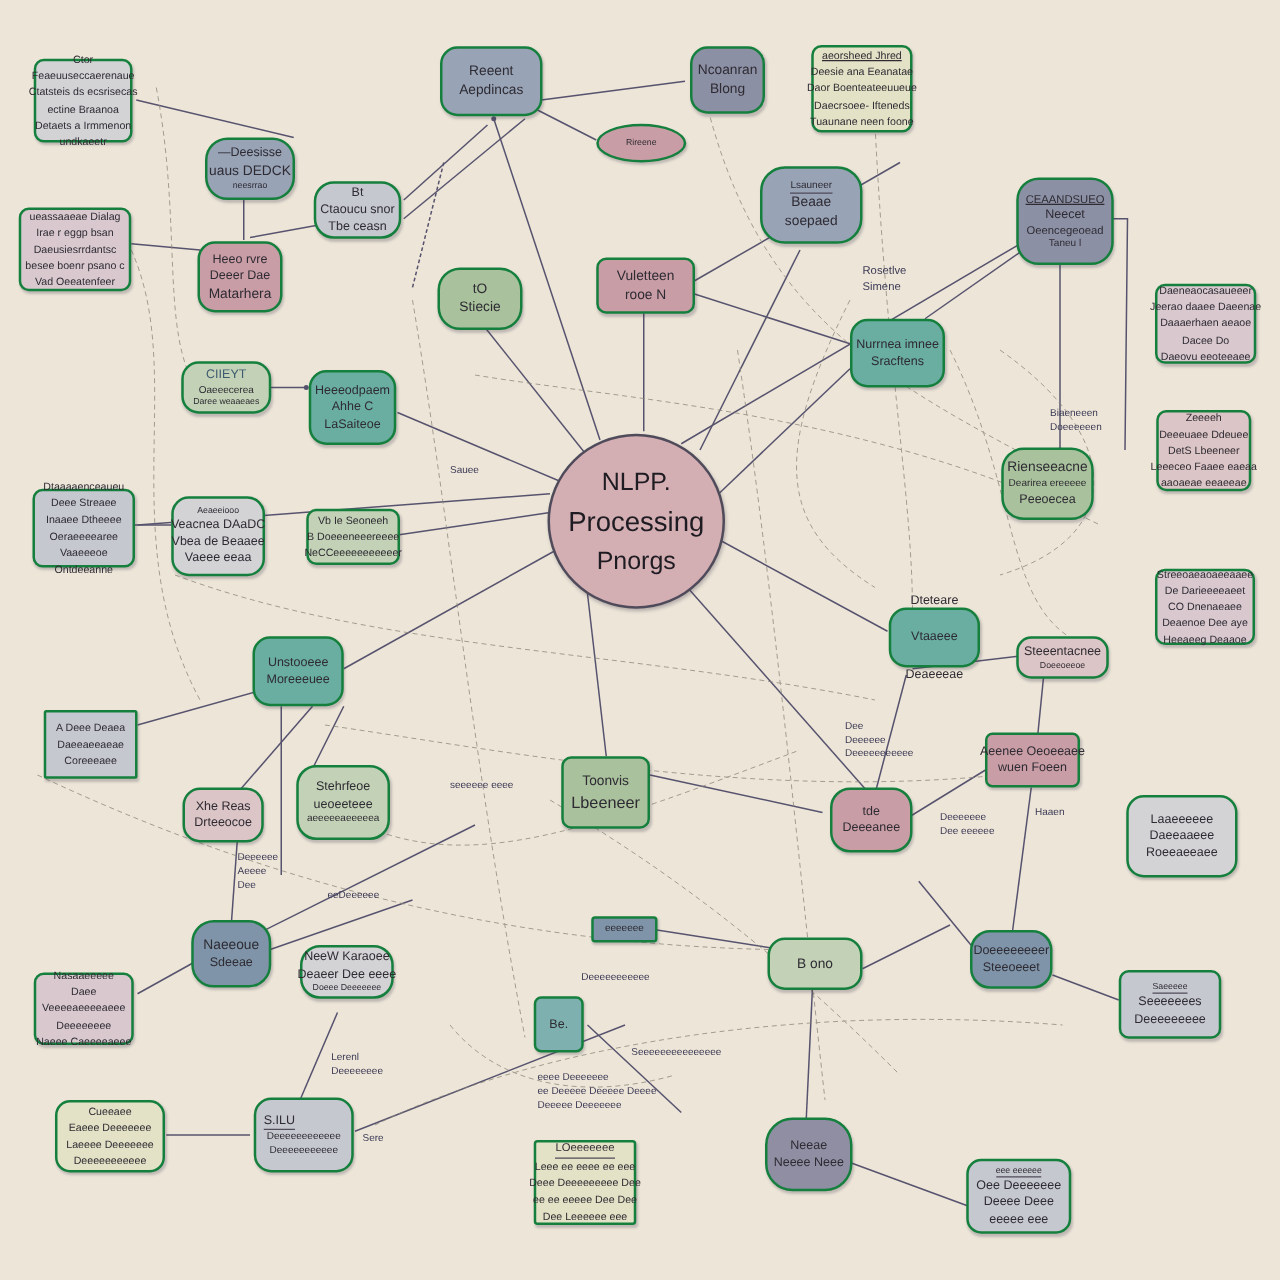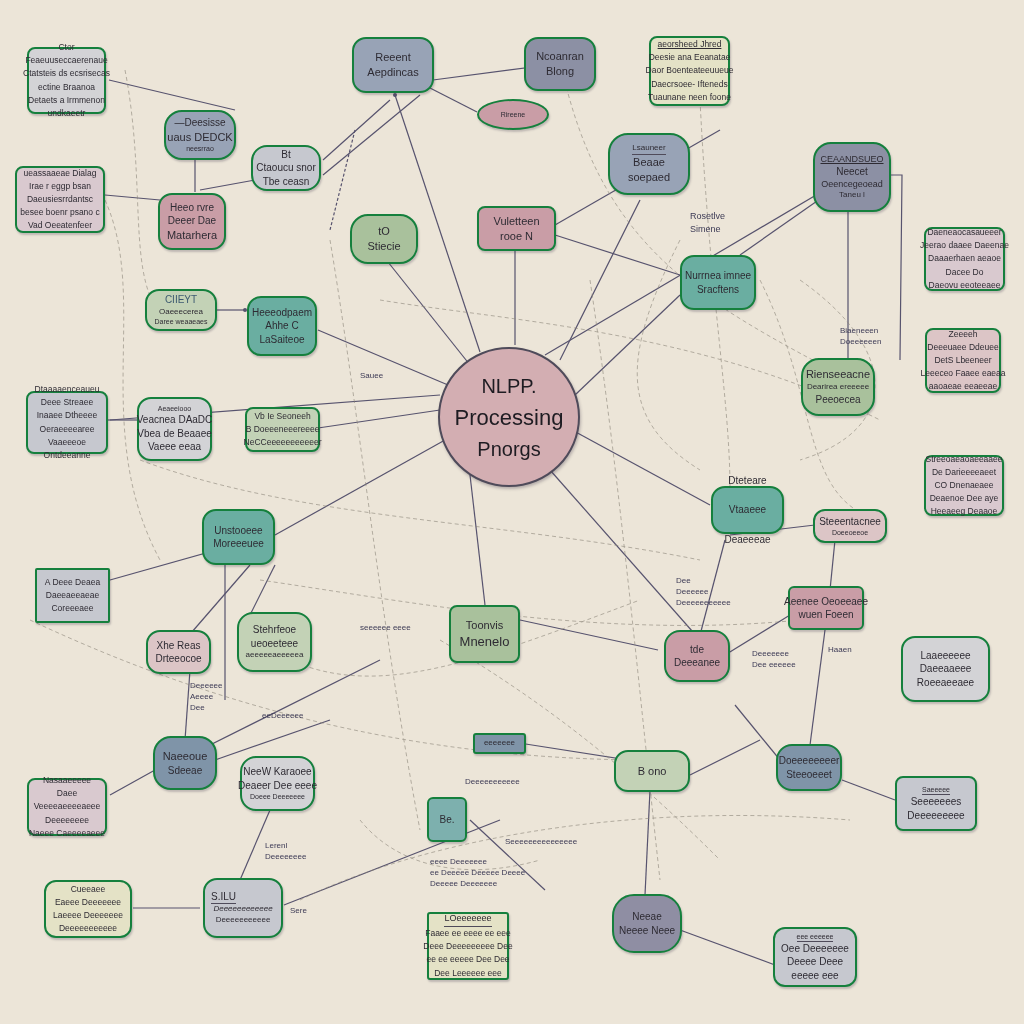--- a/index.html
+++ b/index.html
@@ -124,21 +124,21 @@
   <span>Feaeuuseccaerenaue</span>
   <span>Ctatsteis ds ecsrisecas</span>
   <span>ectine Braanoa</span>
   <span>Detaets a Irmmenon</span>
   <span>undkaeetr</span>
 </div>
 <div class="node c-blue" style="left:352px;top:37px;width:82px;height:56px;">
   <span class="ttl">Reeent</span>
   <span class="ttl">Aepdincas</span>
 </div>
-<div class="node c-slate" style="left:524px;top:37px;width:72px;height:54px;">
+<div class="node c-slate" style="left:552px;top:37px;width:60px;height:54px;">
   <span class="ttl">Ncoanran</span>
   <span class="ttl">Blong</span>
 </div>
 <div class="node note c-cream" style="left:649px;top:36px;width:81px;height:70px;">
   <span style="text-decoration:underline;">aeorsheed Jhred</span>
   <span>Deesie ana Eeanatae</span>
   <span>Daor Boenteateeuueue</span>
   <span>Daecrsoee- Ifteneds</span>
   <span>Tuaunane neen foone</span>
 </div>
@@ -277,37 +277,37 @@
   <span>Xhe Reas</span>
   <span>Drteeocoe</span>
 </div>
 <div class="node c-lgreen" style="left:237px;top:612px;width:75px;height:60px;border-radius:16px;">
   <span>Stehrfeoe</span>
   <span>ueoeeteee</span>
   <span style="font-size:8px;">aeeeeeaeeeeea</span>
 </div>
 <div class="node c-green" style="left:449px;top:605px;width:71px;height:58px;border-radius:8px;">
   <span class="ttl">Toonvis</span>
-  <span class="ttl" style="font-size:13px;">Mnenelo</span>
+  <span class="ttl" style="font-size:13px;">Lbeeneer</span>
 </div>
 <div class="node c-pink" style="left:664px;top:630px;width:66px;height:52px;border-radius:16px;">
   <span>tde</span>
   <span>Deeeanee</span>
 </div>
 <div class="node c-lgrey" style="left:901px;top:636px;width:89px;height:66px;">
   <span>Laaeeeeee</span>
   <span>Daeeaaeee</span>
   <span>Roeeaeeaee</span>
 </div>
 
 <div class="node c-steel" style="left:153px;top:736px;width:64px;height:54px;border-radius:18px;">
   <span class="ttl">Naeeoue</span>
   <span>Sdeeae</span>
 </div>
-<div class="node c-lgrey" style="left:240px;top:756px;width:75px;height:55px;border-radius:16px;">
+<div class="node c-lgrey" style="left:240px;top:756px;width:75px;height:43px;border-radius:16px;">
   <span>NeeW Karaoee</span>
   <span>Deaeer Dee eeee</span>
   <span style="font-size:7px;">Doeee Deeeeeee</span>
 </div>
 <div class="node c-steel" style="left:473px;top:733px;width:53px;height:21px;border-radius:3px;text-align:right;">
   <span style="font-size:8px;">eeeeeee</span>
 </div>
 <div class="node c-lgreen" style="left:614px;top:750px;width:76px;height:42px;border-radius:14px;">
   <span class="ttl">B ono</span>
 </div>
@@ -332,26 +332,26 @@
 </div>
 
 <div class="node note c-cream" style="left:44px;top:880px;width:88px;height:58px;border-radius:12px;">
   <span>Cueeaee</span>
   <span>Eaeee Deeeeeee</span>
   <span>Laeeee Deeeeeee</span>
   <span>Deeeeeeeeeee</span>
 </div>
 <div class="node c-grey" style="left:203px;top:878px;width:80px;height:60px;border-radius:14px;">
   <span style="border-bottom:1px solid #4f4b5a;align-self:flex-start;">S.ILU</span>
-  <span style="font-size:8px;font-style:italic;">Deeeeeeeeeeee</span>
+  <span style="font-size:8px;">Deeeeeeeeeeee</span>
   <span style="font-size:8px;">Deeeeeeeeeee</span>
 </div>
 <div class="node note c-cream" style="left:427px;top:912px;width:82px;height:68px;border-radius:3px;">
   <span style="font-size:9px;border-bottom:1px solid #4f4b5a;">LOeeeeeee</span>
-  <span>Faaee ee eeee ee eee</span>
+  <span>Leee ee eeee ee eee</span>
   <span>Deee Deeeeeeeee Dee</span>
   <span>ee ee eeeee Dee Dee</span>
   <span>Dee Leeeeee eee</span>
 </div>
 <div class="node c-lav" style="left:612px;top:894px;width:70px;height:59px;border-radius:22px;">
   <span>Neeae</span>
   <span>Neeee Neee</span>
 </div>
 <div class="node c-grey" style="left:773px;top:927px;width:84px;height:60px;border-radius:12px;">
   <span style="font-size:7px;border-bottom:1px solid #4f4b5a;">eee eeeeee</span>

